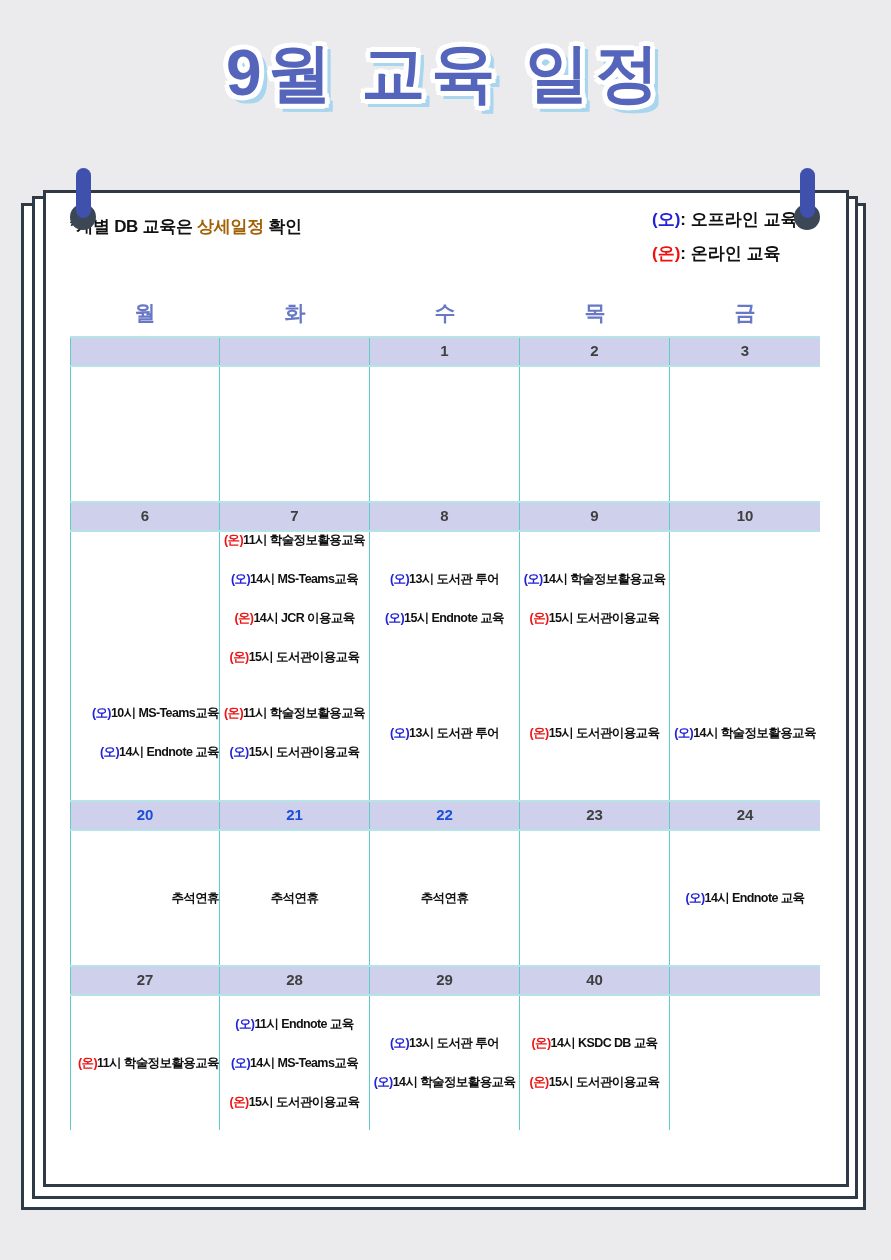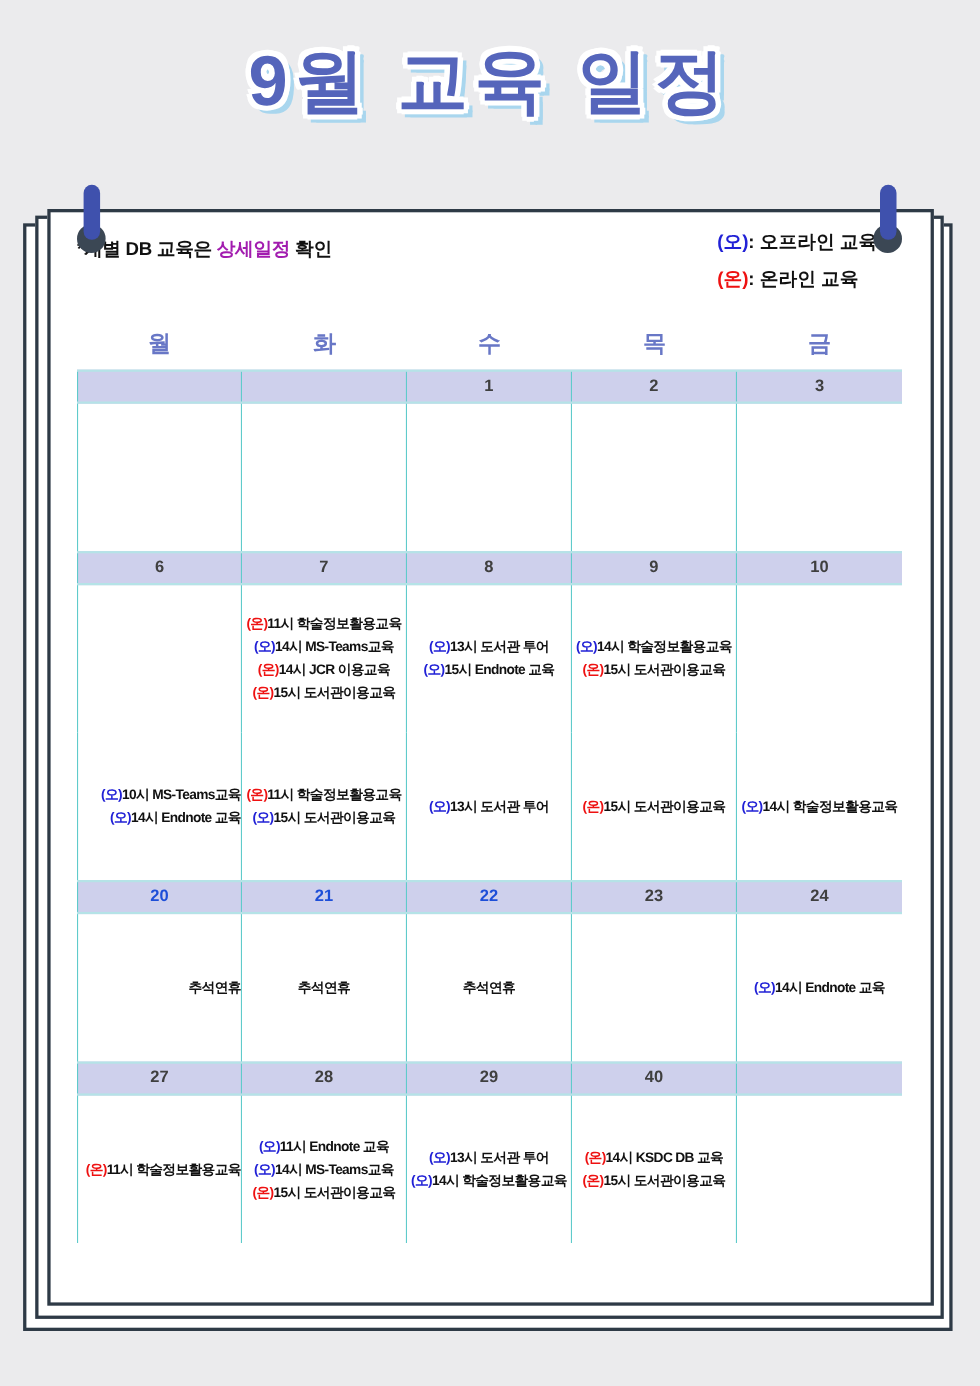--- a/index.html
+++ b/index.html
@@ -26,21 +26,21 @@
   .pin{position:absolute;width:46px;height:66px;z-index:6;}
   .pin .head{position:absolute;left:9px;top:36px;width:26px;height:26px;border-radius:50%;background:#3b4754;}
   .pin .bar{position:absolute;left:15px;top:0;width:15px;height:50px;border-radius:8px;background:#3f51ad;}
   .pin-left{left:61px;top:168px;}
   .pin-right{left:785px;top:168px;}
   
   .note{
     position:absolute;left:24px;top:22px;font-size:17px;font-weight:700;color:#111;
     letter-spacing:-0.3px;white-space:nowrap;
   }
-  .note .hl{color:#a21caf;}
+  .note .hl{color:#a16207;}
   .legend{position:absolute;left:606px;top:10px;font-size:17px;font-weight:700;color:#111;line-height:34px;white-space:nowrap;}
   .legend .tag-off{color:#2121d6;}
   .legend .tag-on{color:#ee1111;}
   
   .calendar{position:absolute;left:24px;top:103px;width:750px;}
   .weekday-row{display:flex;height:40px;}
   .wd-cell{width:150px;text-align:center;font-size:21px;font-weight:800;color:#6877c6;line-height:34px;}
   .band{
     display:flex;height:27px;background:#ced0ec;
     border-top:2px solid #b5e3e7;border-bottom:2px solid #b5e3e7;
@@ -49,21 +49,21 @@
     width:150px;box-sizing:border-box;text-align:center;
     font-size:15px;font-weight:800;color:#3f3f3f;line-height:26px;
     border-right:1px solid #5fcbcb;
   }
   .band-cell:first-child{border-left:1px solid #5fcbcb;}
   .band-cell:last-child{border-right:none;}
   .band-cell.red{color:#1d4ed8;}
   .events-row{display:flex;height:134px;}
   .event-cell{
     width:150px;box-sizing:border-box;display:flex;flex-direction:column;
-    justify-content:center;align-items:center;gap:2px;
+    justify-content:center;align-items:center;gap:20px;
     border-right:1px solid #5fcbcb;overflow:visible;
   }
   .event-cell:first-child{border-left:1px solid #5fcbcb;align-items:flex-end;}
   .event-cell:last-child{border-right:none;}
   .event{
     font-size:12.5px;font-weight:700;color:#111;line-height:19px;
     letter-spacing:-0.6px;white-space:nowrap;
   }
   .event .tag-off{color:#2121d6;}
   .event .tag-on{color:#ee1111;}

